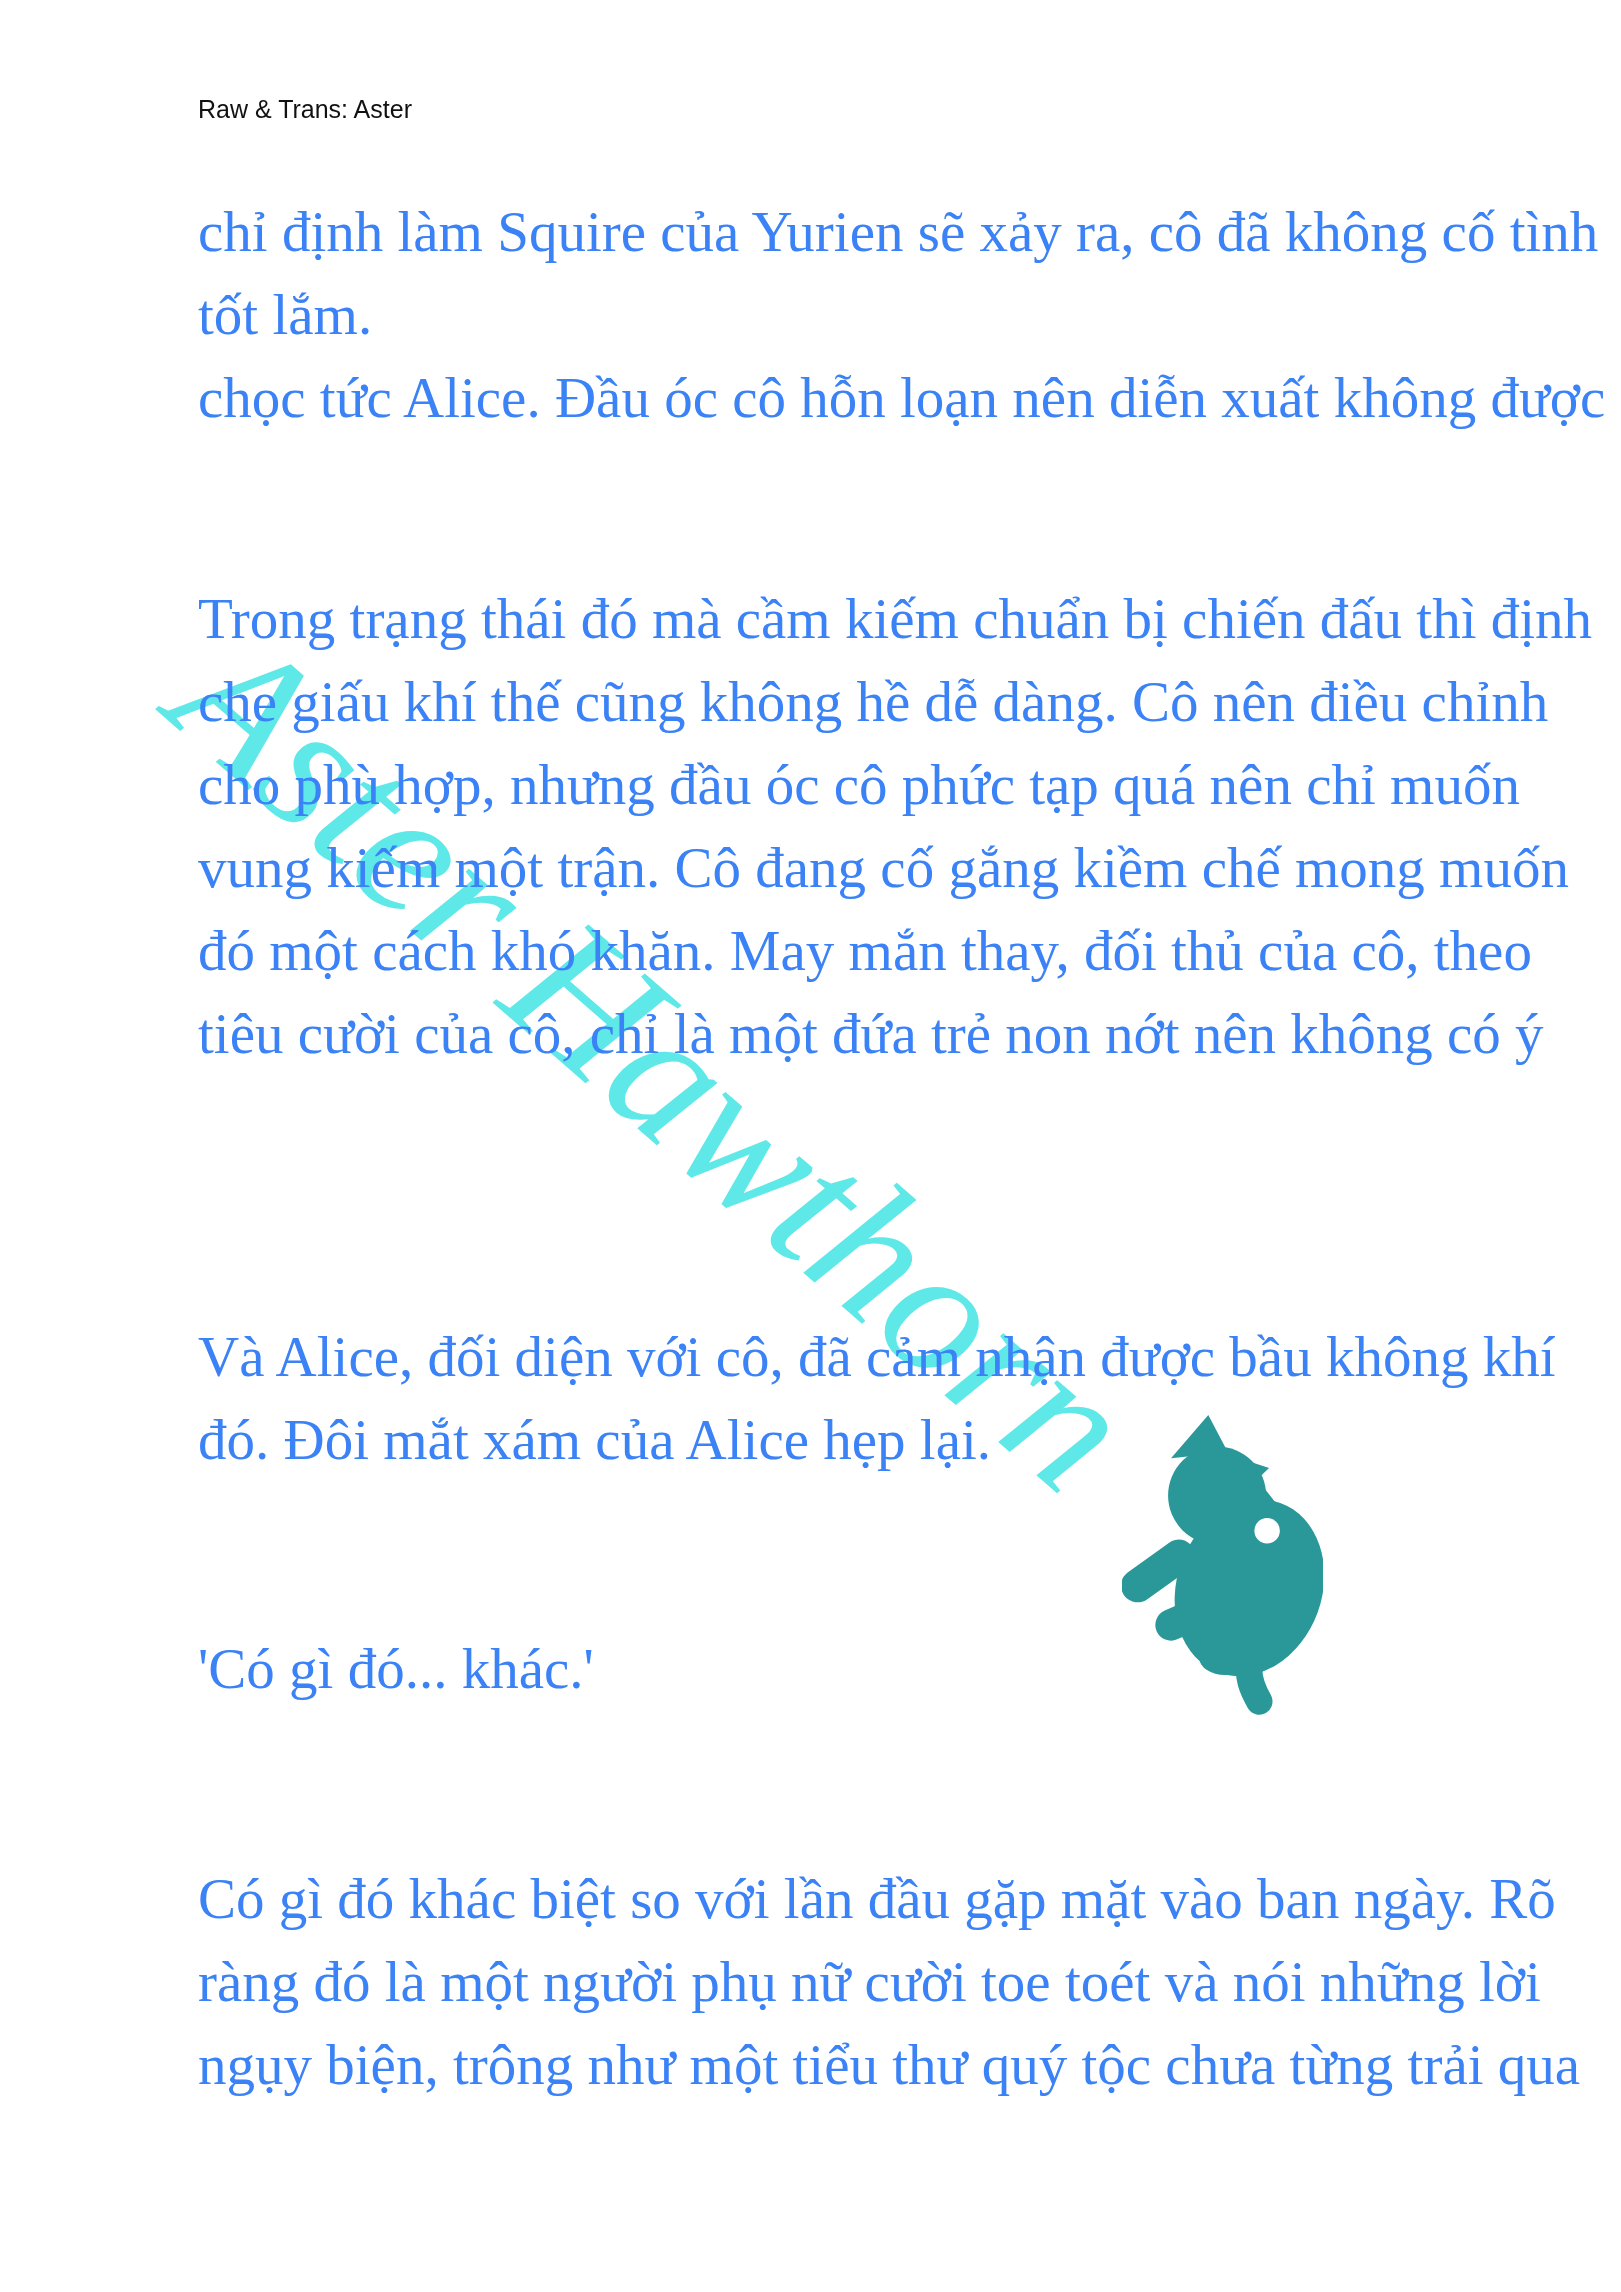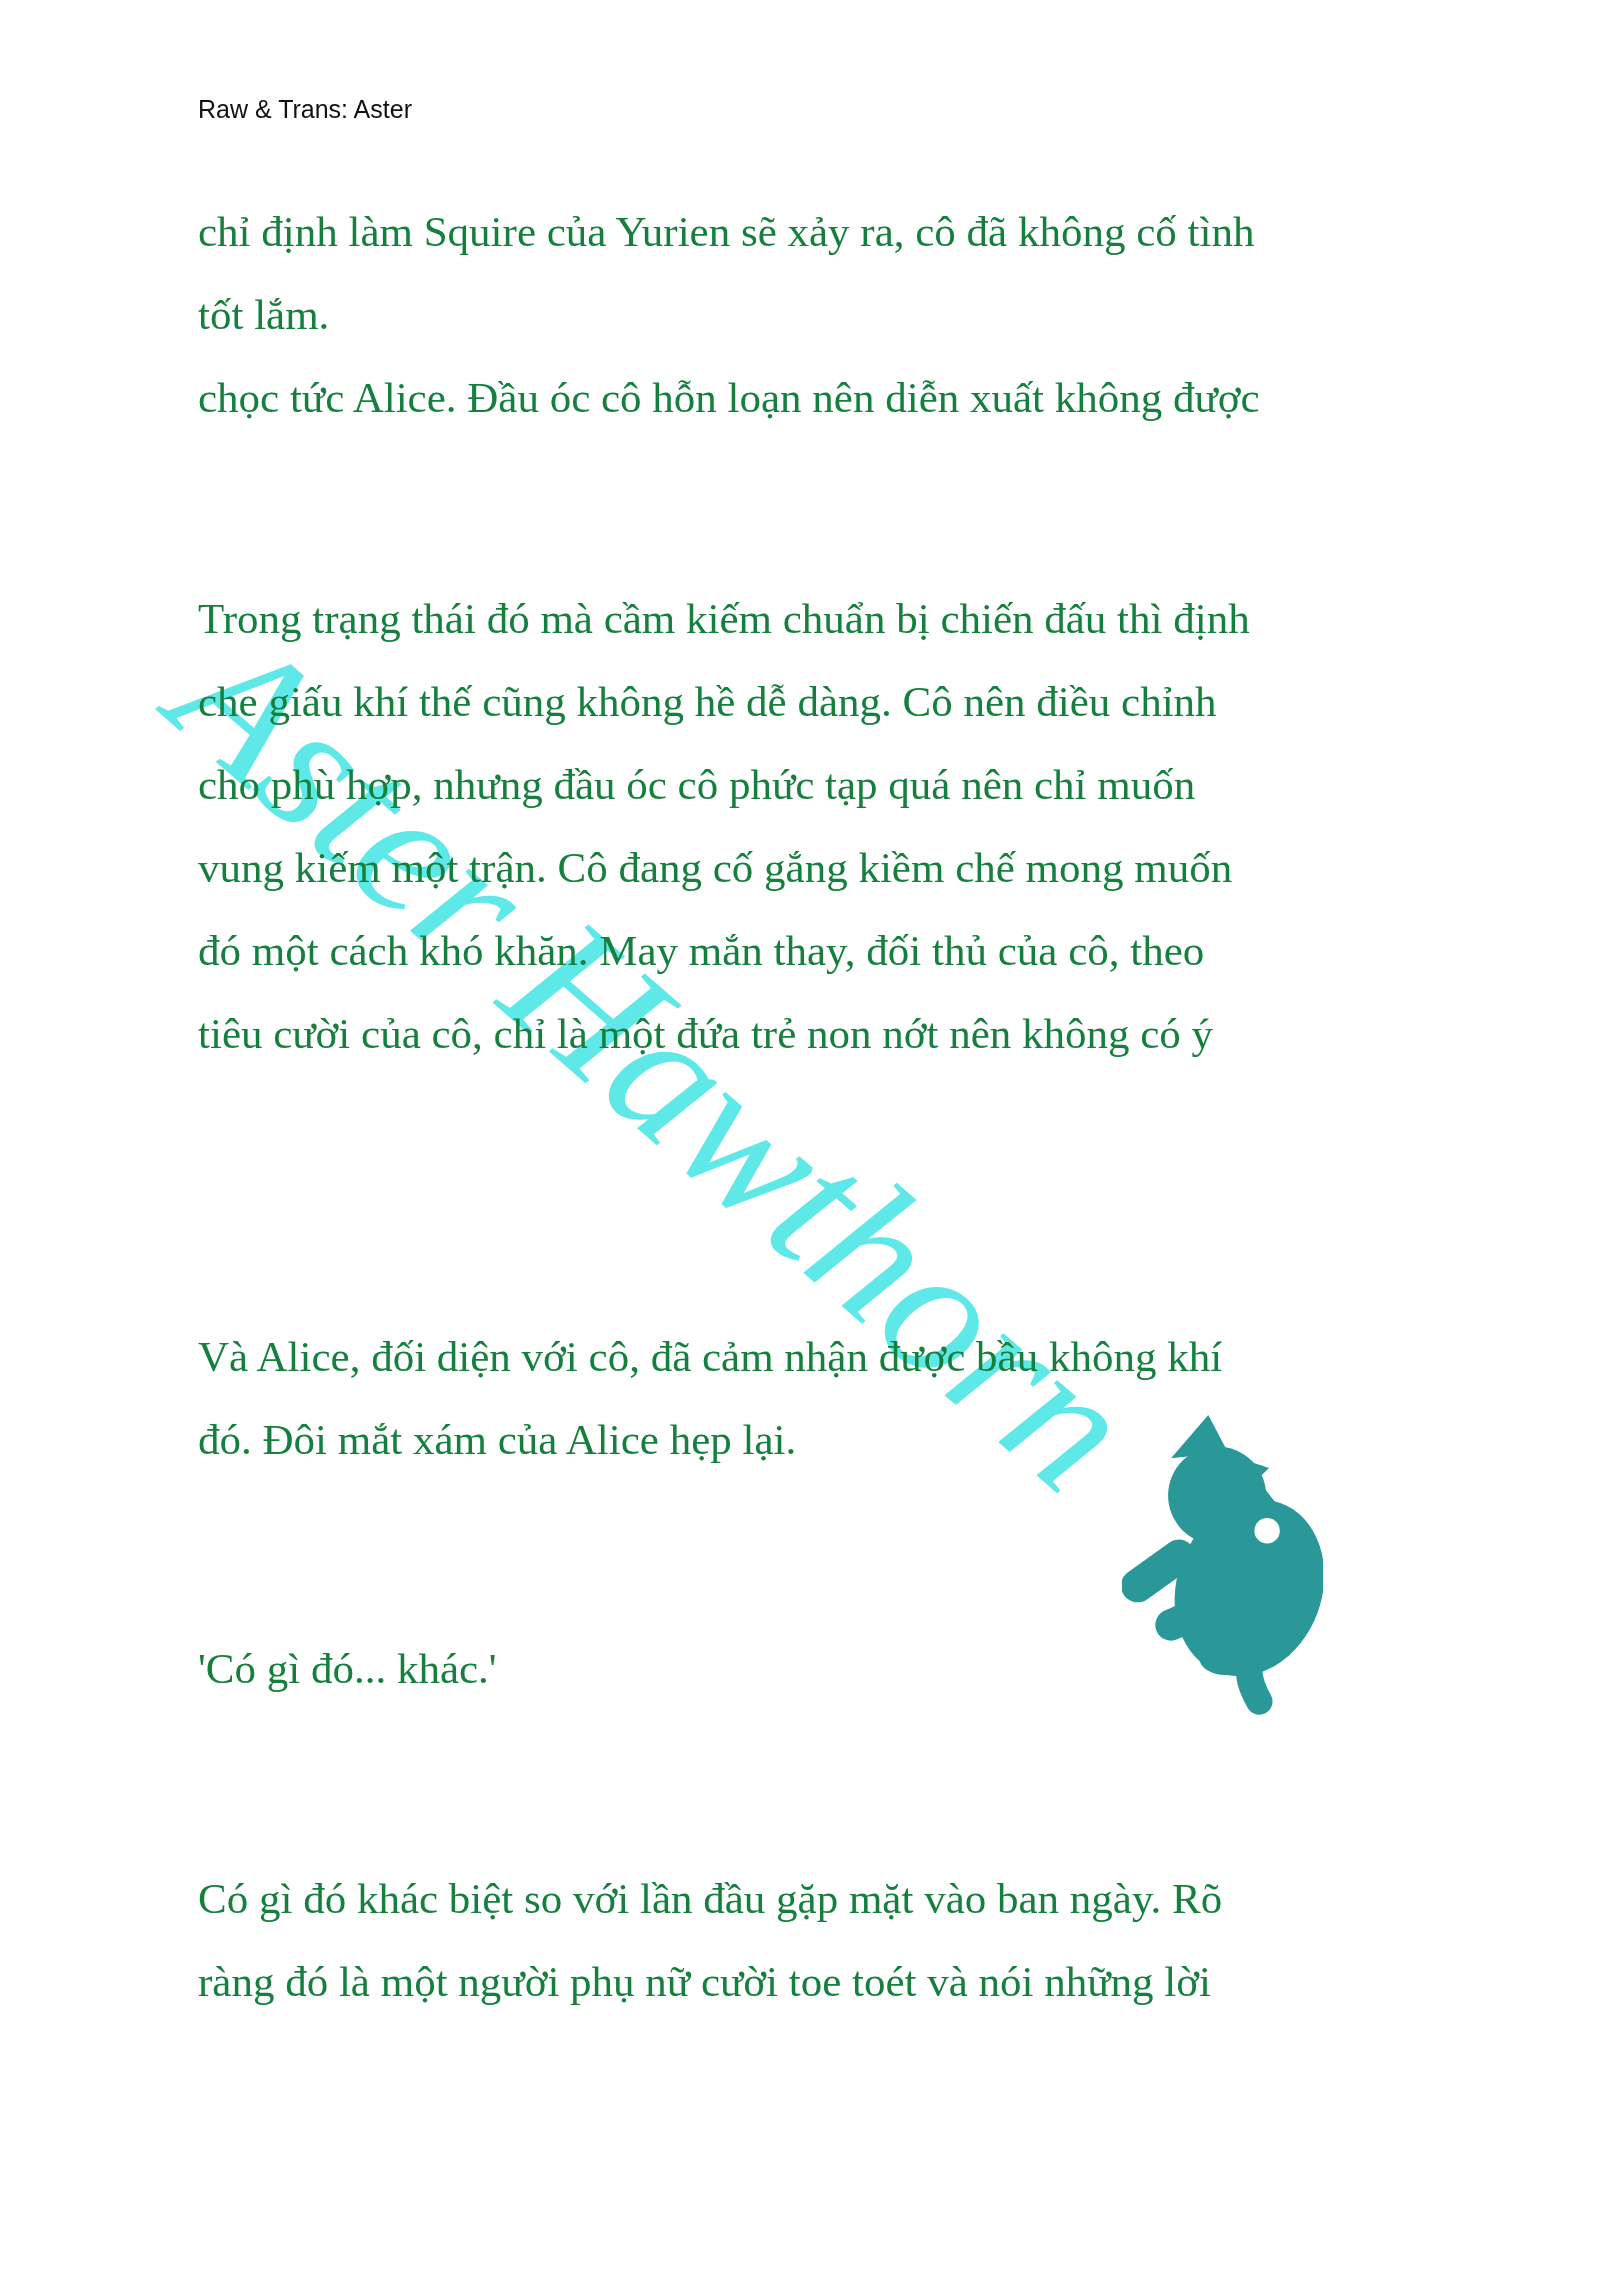--- a/index.html
+++ b/index.html
@@ -36,23 +36,23 @@
     z-index: 1;
   }
 
   .para {
     position: absolute;
     left: 198px;
     width: 1255px;
     z-index: 2;
   }
   .line {
-    font-size: 43px;
+    font-size: 57px;
     line-height: 83px;
-    color: #15803d;
+    color: #3b82f6;
     white-space: nowrap;
   }
 
   .cat {
     position: absolute;
     left: 1122px; top: 1411px;
     width: 201px; height: 319px;
     z-index: 2;
   }
 </style>
@@ -85,20 +85,21 @@
     <div class="line">đó. Đôi mắt xám của Alice hẹp lại.</div>
   </div>
 
   <div class="para" style="top:1627px">
     <div class="line">'Có gì đó... khác.'</div>
   </div>
 
   <div class="para" style="top:1857px">
     <div class="line">Có gì đó khác biệt so với lần đầu gặp mặt vào ban ngày. Rõ</div>
     <div class="line">ràng đó là một người phụ nữ cười toe toét và nói những lời</div>
+    <div class="line">ngụy biện, trông như một tiểu thư quý tộc chưa từng trải qua</div>
   </div>
 
   <svg class="cat" viewBox="0 0 205 325" xmlns="http://www.w3.org/2000/svg">
     <g fill="#2a9899" stroke="none">
 
       <polygon points="88,4 50,48 108,42"></polygon>
       <polygon points="150,58 96,40 114,92"></polygon>
 
       <circle cx="97" cy="86" r="50"></circle>
 

